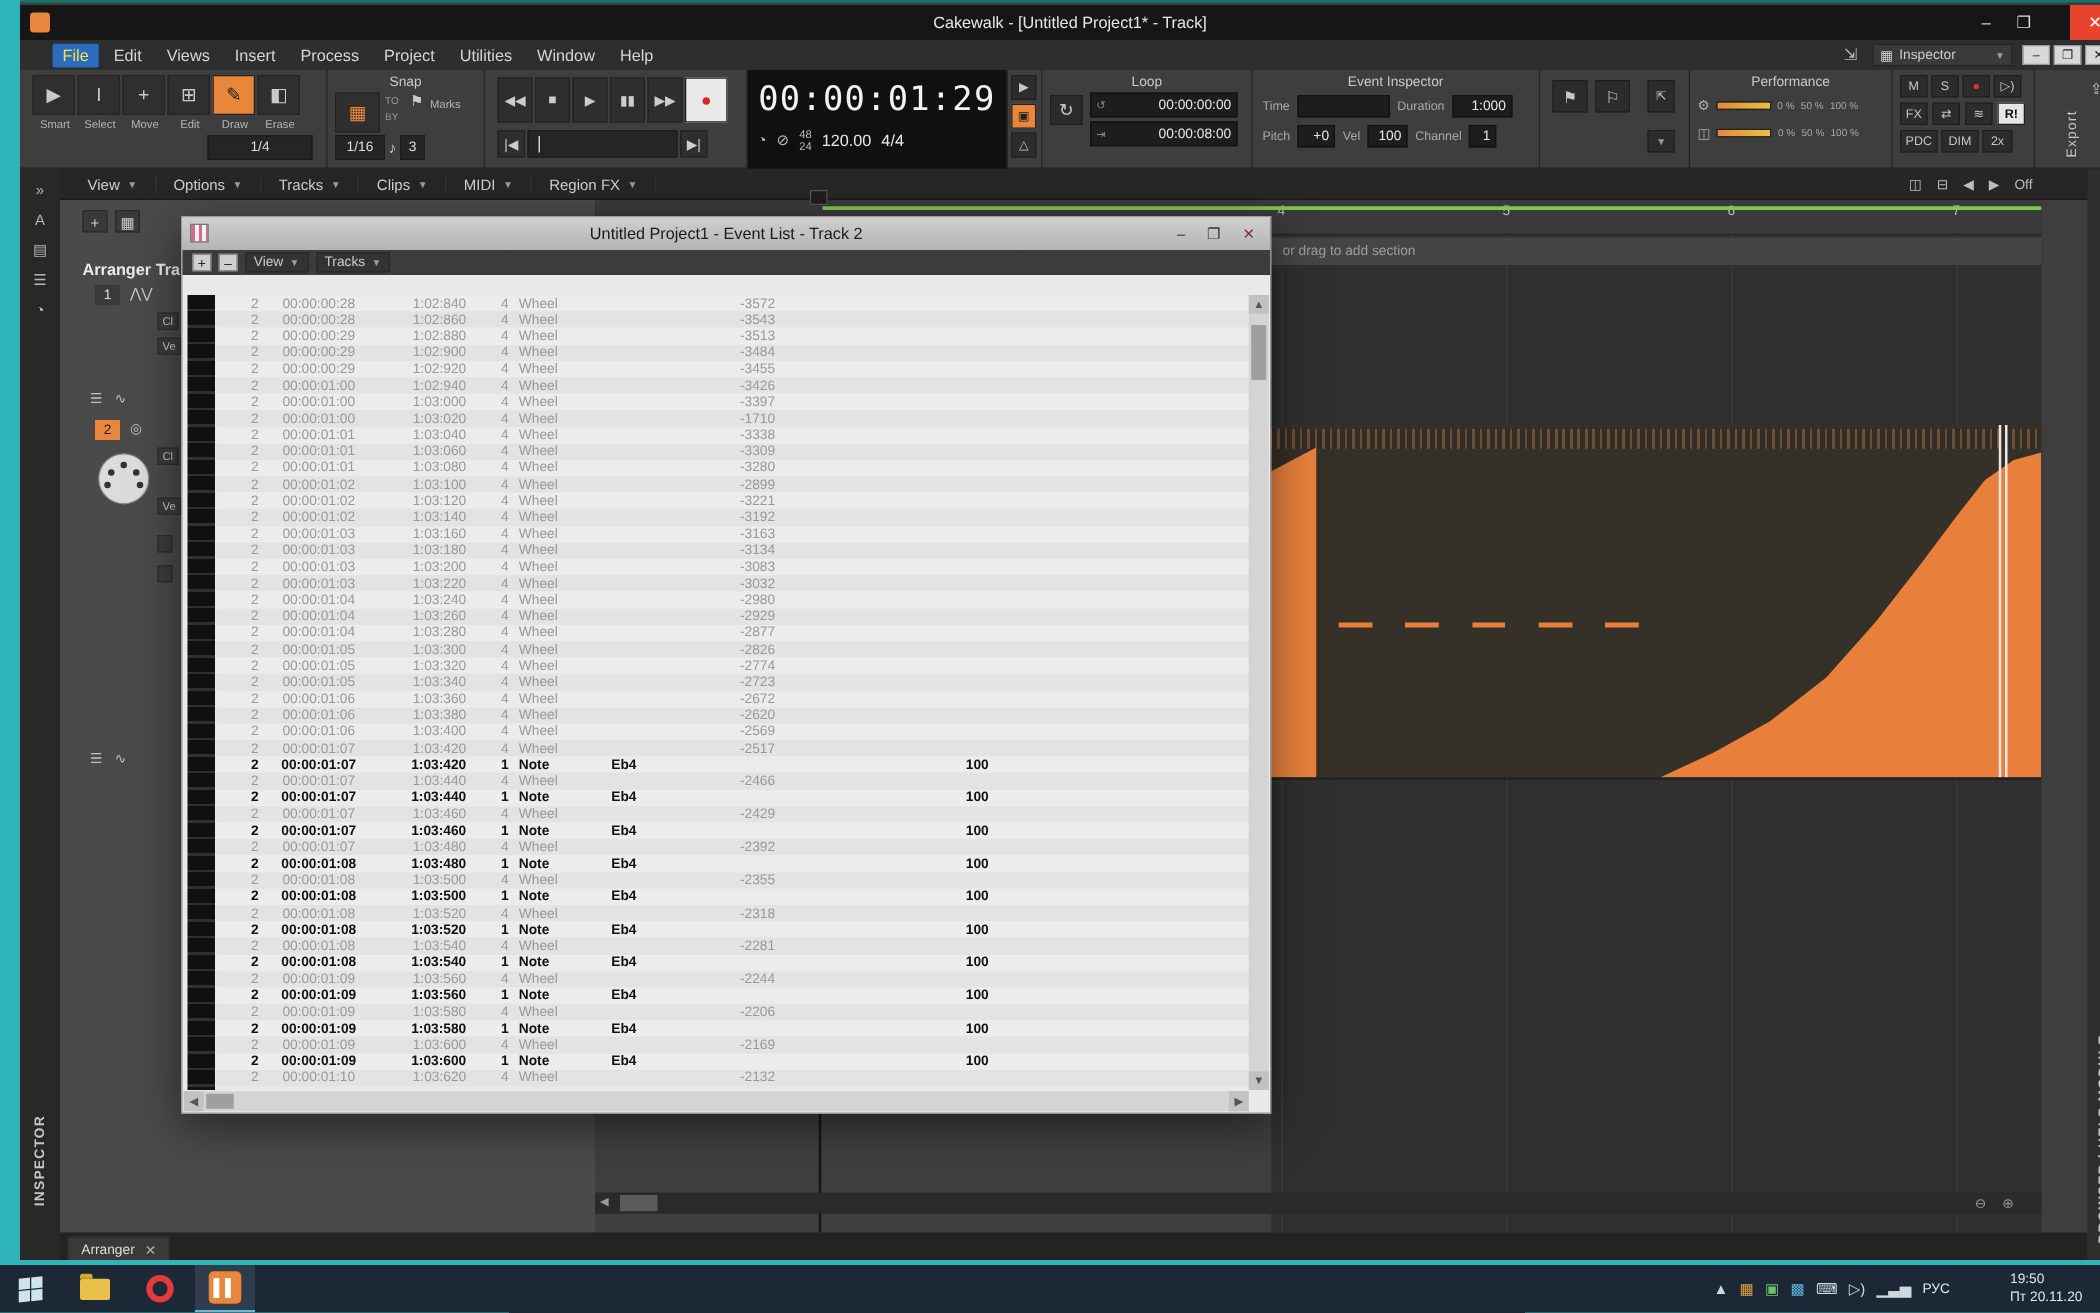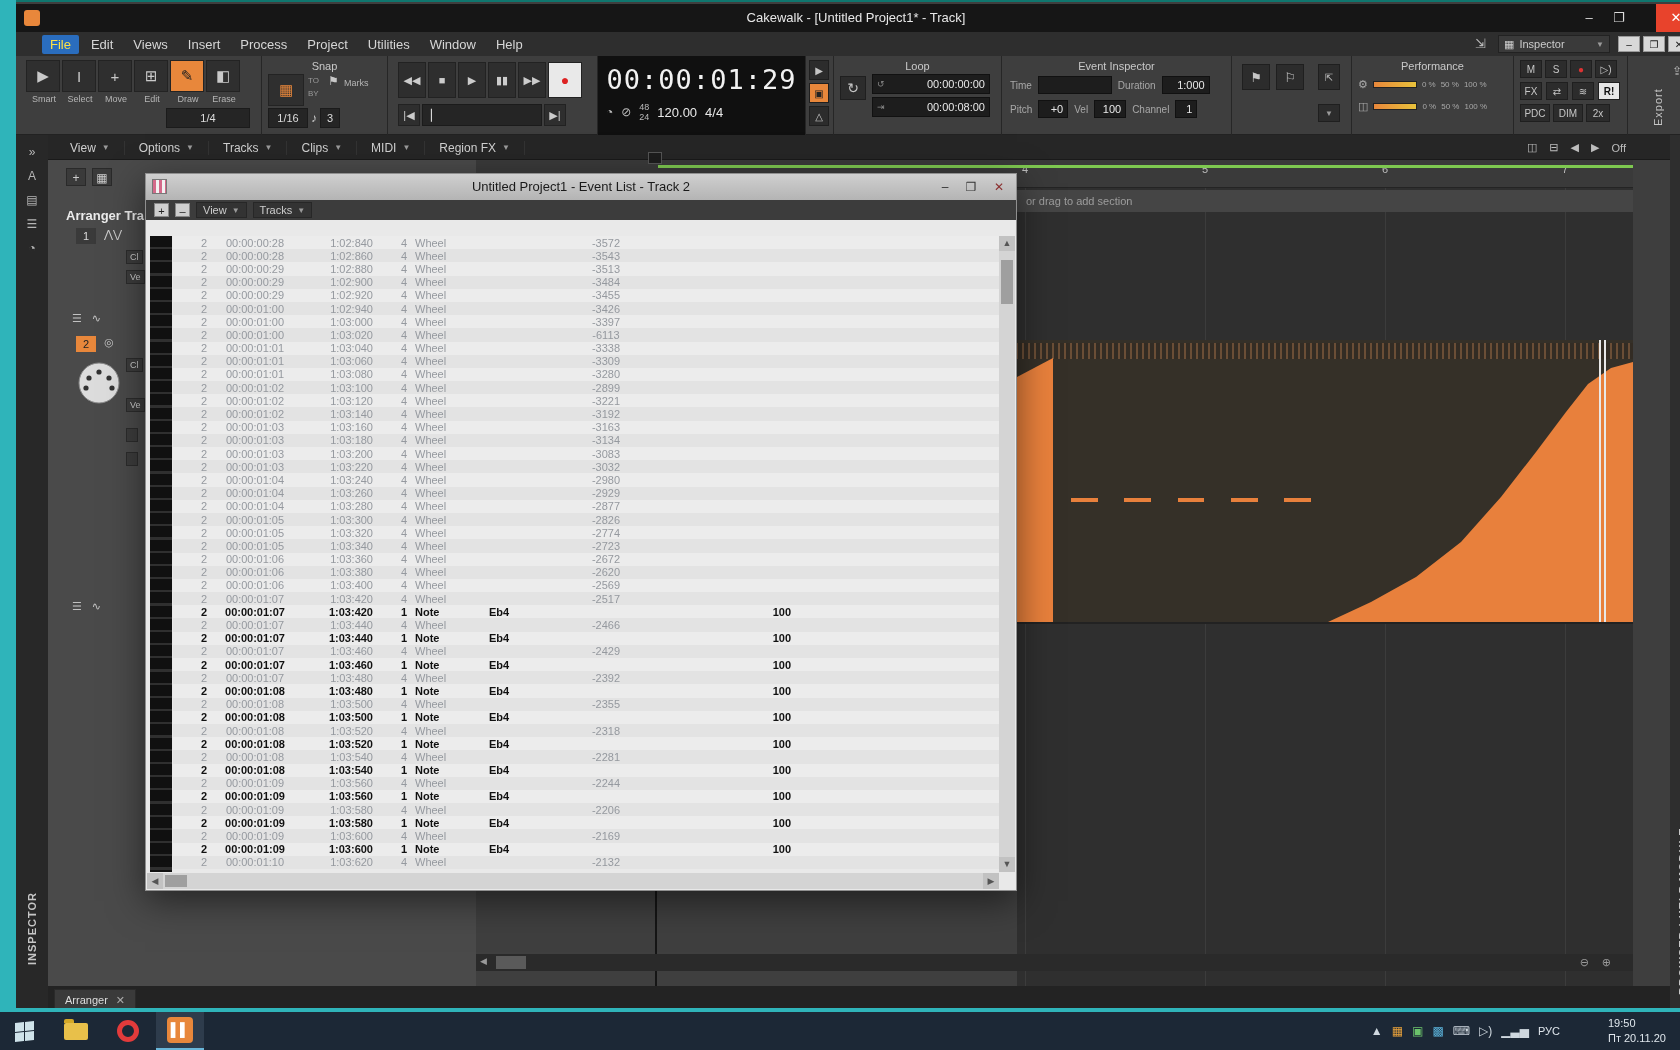--- a/index.html
+++ b/index.html
@@ -545,21 +545,21 @@
             <span class="c c-kind">Wheel</span>
             <span class="c c-data">-3397</span>
     <span class="c c-vel"></span>
   </div>
           <div class="ev-row wheel odd">
     <span class="c c-trk">2</span>
             <span class="c c-hmsf">00:00:01:00</span>
             <span class="c c-mbt">1:03:020</span>
     <span class="c c-ch">4</span>
             <span class="c c-kind">Wheel</span>
-            <span class="c c-data">-6113</span>
+            <span class="c c-data">-1710</span>
     <span class="c c-vel"></span>
   </div>
           <div class="ev-row wheel even">
     <span class="c c-trk">2</span>
             <span class="c c-hmsf">00:00:01:01</span>
             <span class="c c-mbt">1:03:040</span>
     <span class="c c-ch">4</span>
             <span class="c c-kind">Wheel</span>
             <span class="c c-data">-3338</span>
     <span class="c c-vel"></span>

